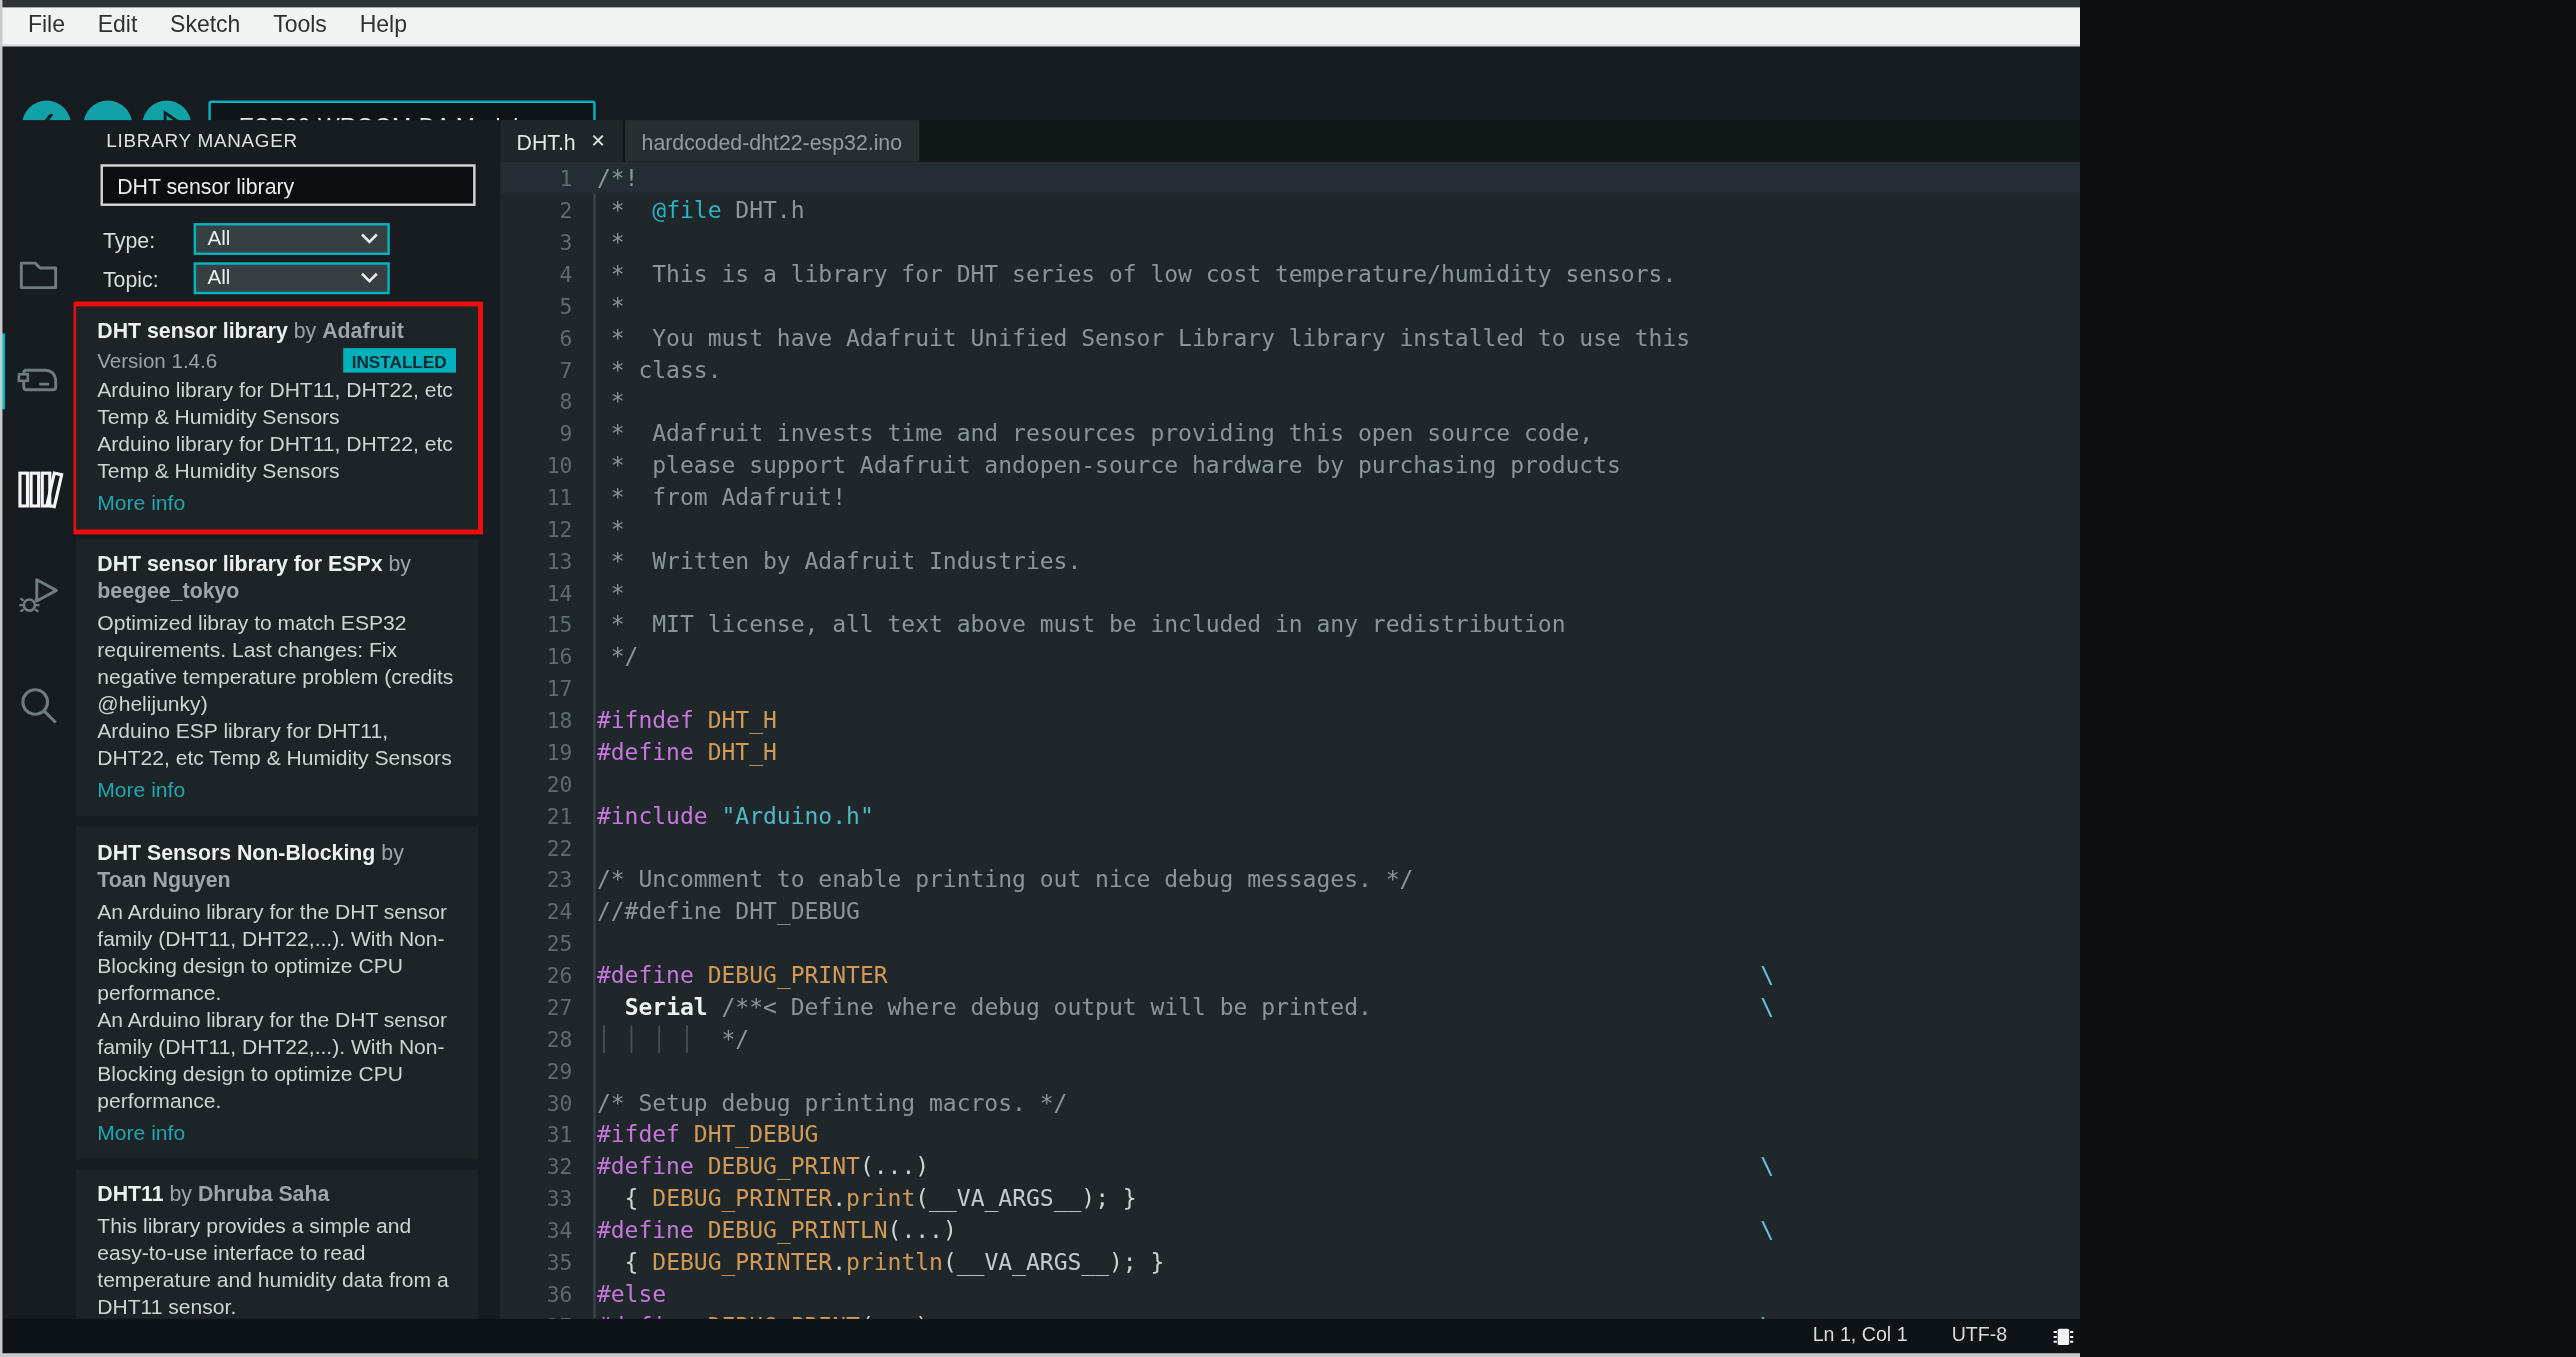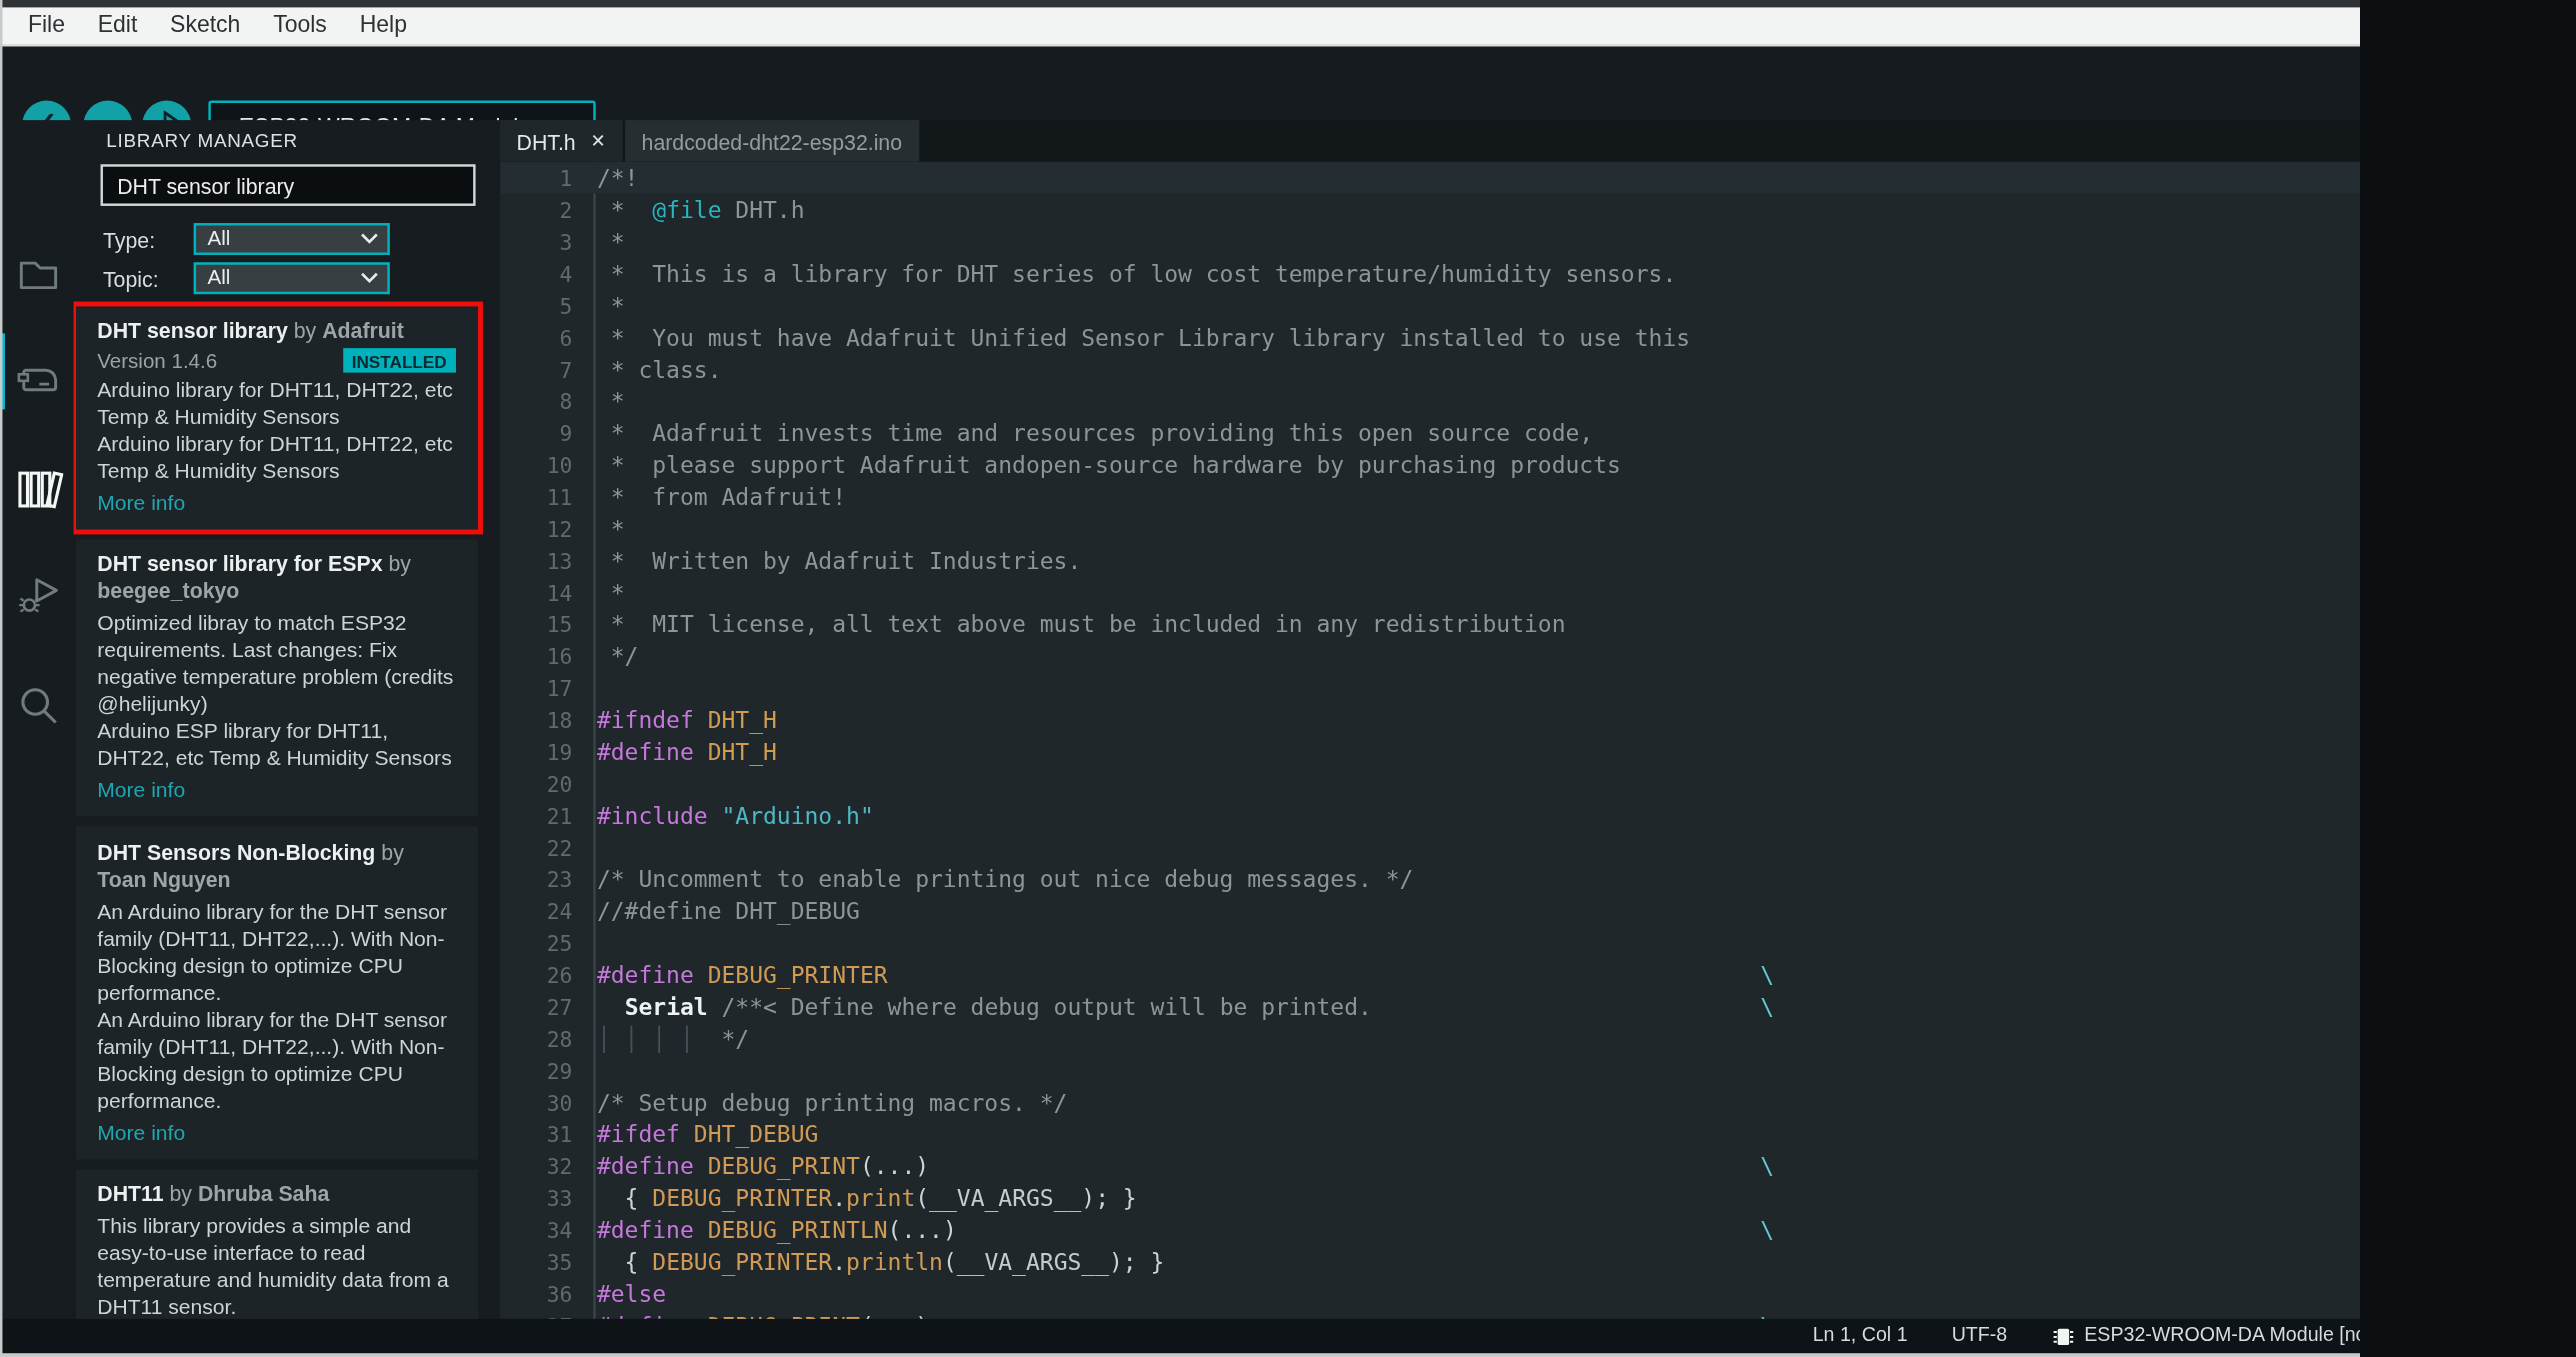--- a/index.html
+++ b/index.html
@@ -1,16 +1,16 @@
 <!DOCTYPE html>
 <html style="font-size:10.7px"><head>
 <meta charset="utf-8">
 <style>
   html,body{margin:0;padding:0;background:#0b0f11;}
-  #viewport{width:2360px;height:1358px;overflow:hidden;position:relative;}
+  #viewport{width:2080px;height:1358px;overflow:hidden;position:relative;}
   #stage{width:1051px;height:554px;position:relative;transform:scale(2.4515);
          transform-origin:0 0;background:#161c1f;
          font-family:"Liberation Sans",sans-serif;overflow:hidden;}
   .abs{position:absolute;}
   
   #top-strip{left:0;top:0;width:1051px;height:3.4px;background:#2e3335;}
   #menubar{left:0;top:3.4px;width:1051px;height:15.4px;background:#f2f3f3;
            border-bottom:0.7px solid #d9dbdc;display:flex;align-items:center;padding-left:4.7px;box-sizing:border-box;}
   .menu-item{font-size:9.4px;color:#2e3133;padding:0 6.7px;line-height:14.7px;cursor:default;}
   #edge-l{left:0;top:0;width:1.3px;height:554px;background:#c6cacb;}

